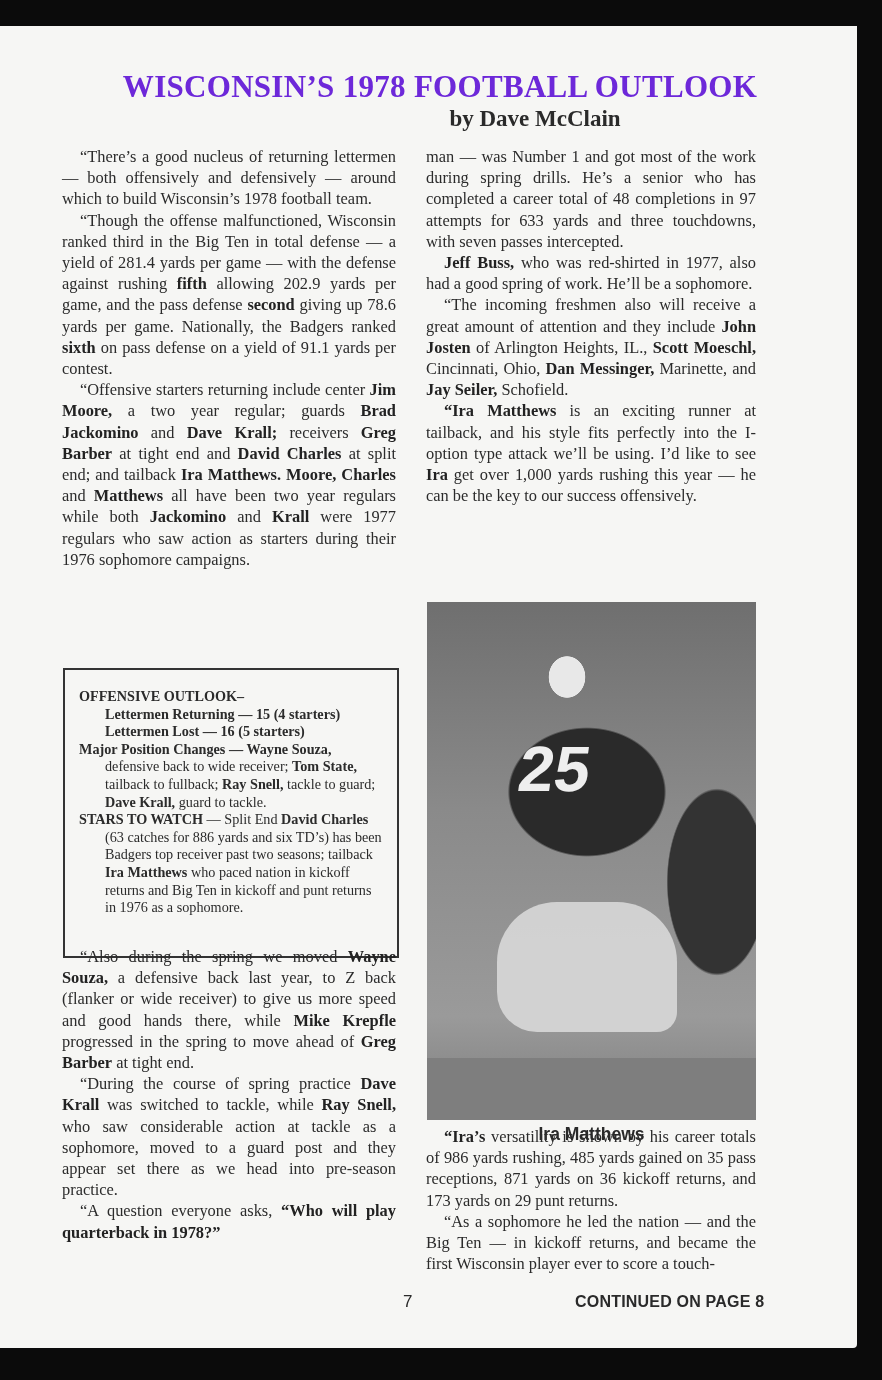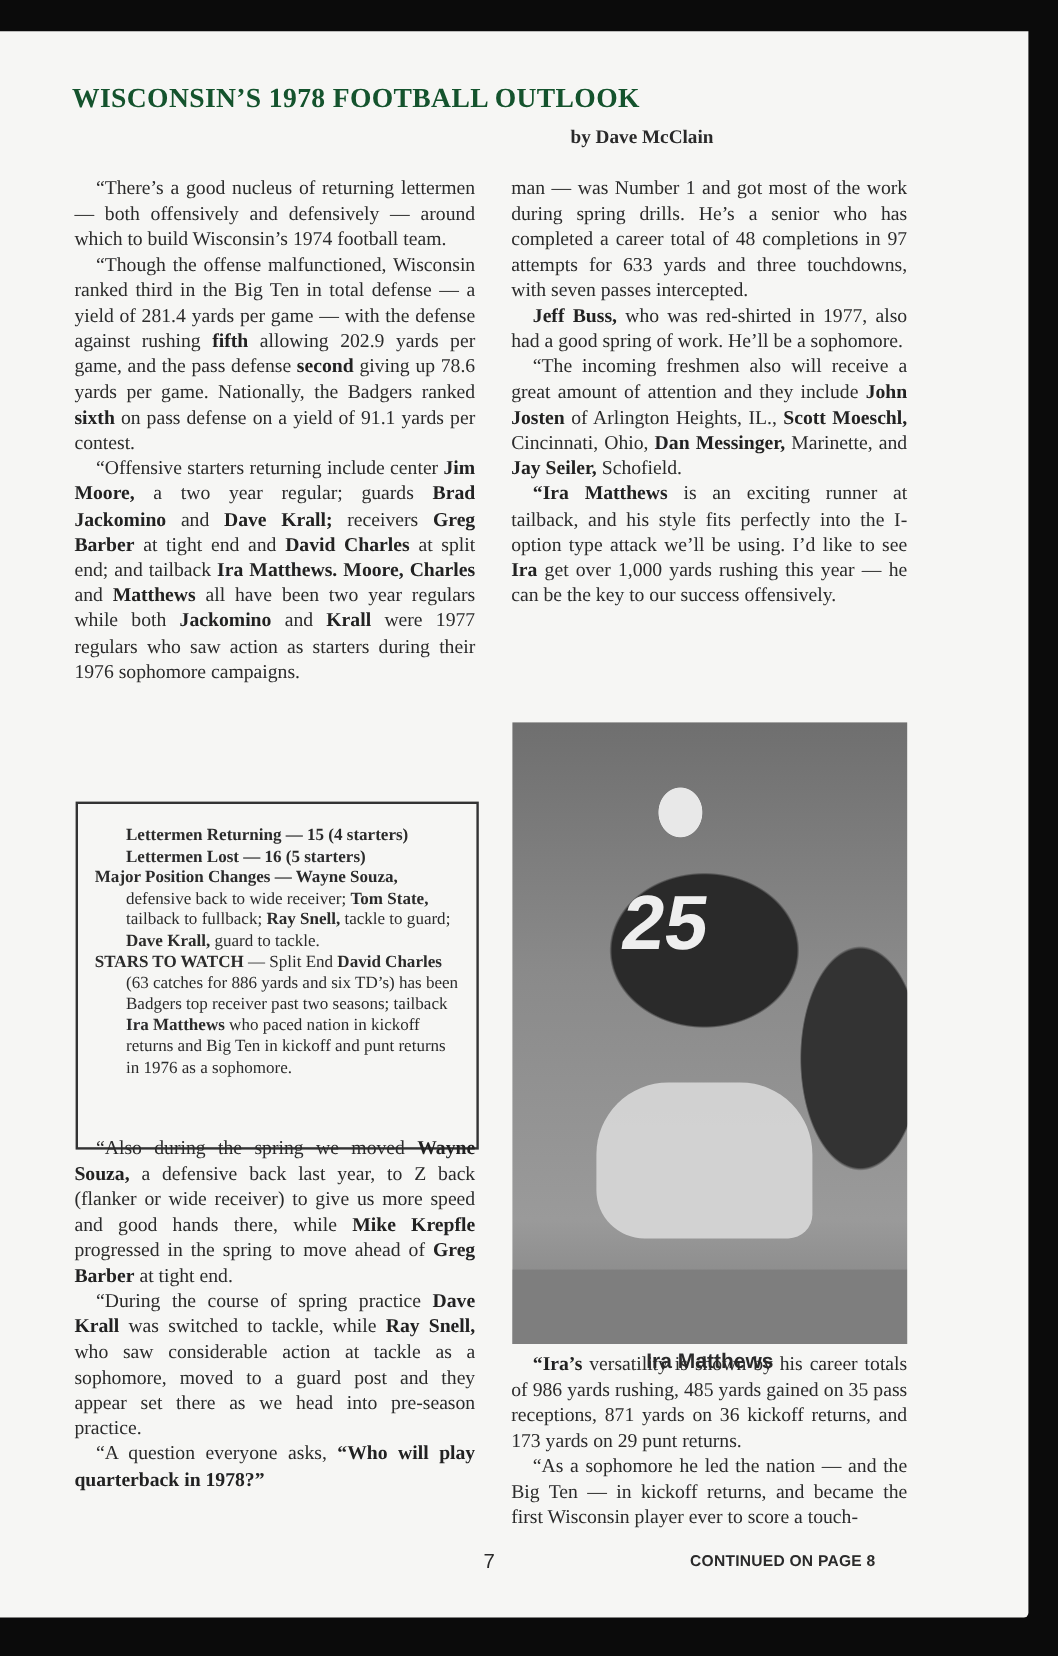--- a/index.html
+++ b/index.html
@@ -1,19 +1,19 @@
 <!DOCTYPE html>
 <html><head>
 <meta charset="utf-8">
 <style>
   html, body { margin:0; padding:0; }
   body { width:882px; height:1380px; background:#0b0b0b; position:relative; overflow:hidden; }
   .page { position:absolute; left:0; top:26px; width:857px; height:1322px; background:#f6f6f4; border-radius:0 0 4px 0; }
-  .title { position:absolute; left:60px; top:43px; width:760px; text-align:left; font-family:"Liberation Serif",serif; font-weight:bold; font-size:23px; letter-spacing:0.3px; color:#14532d; margin:0; }
-  .byline { position:absolute; left:60px; top:80px; width:760px; text-align:center; font-family:"Liberation Serif",serif; font-weight:bold; font-size:16px; color:#2a2a2a; padding-left:190px; box-sizing:border-box; }
+  .title { position:absolute; left:60px; top:43px; width:760px; text-align:center; font-family:"Liberation Serif",serif; font-weight:bold; font-size:31px; letter-spacing:0.3px; color:#6d28d9; margin:0; }
+  .byline { position:absolute; left:60px; top:80px; width:760px; text-align:center; font-family:"Liberation Serif",serif; font-weight:bold; font-size:23px; color:#2a2a2a; padding-left:190px; box-sizing:border-box; }
   .col { position:absolute; font-family:"Liberation Serif",serif; font-size:16.4px; line-height:21.2px; color:#2b2b2b; text-align:justify; }
   .col p { margin:0; text-indent:18px; }
   .col p.noind { text-indent:0; }
   .col b { color:#222; }
   .colA { left:62px; top:120px; width:334px; }
   .colA2 { left:62px; top:920px; width:334px; }
   .colB { left:426px; top:120px; width:330px; }
   .colB2 { left:426px; top:1100px; width:330px; }
   .box { position:absolute; left:63px; top:642px; width:336px; height:290px; border:2px solid #333; box-sizing:border-box; padding:18px 12px 10px 14px; font-family:"Liberation Serif",serif; font-size:14.2px; line-height:17.6px; color:#2b2b2b; }
   .box .h { font-weight:bold; }
@@ -23,36 +23,37 @@
       radial-gradient(ellipse 30px 34px at 140px 75px, #e8e8e8 60%, transparent 62%),
       radial-gradient(ellipse 110px 90px at 160px 190px, #2a2a2a 70%, transparent 72%),
       radial-gradient(ellipse 70px 130px at 290px 280px, #333 70%, transparent 72%),
       linear-gradient(180deg, #6f6f6f 0%, #8a8a8a 40%, #9a9a9a 80%, #7d7d7d 100%);
       overflow:hidden; }
   .photo .num { position:absolute; left:92px; top:130px; font-family:"Liberation Sans",sans-serif; font-weight:bold; font-size:64px; color:#eee; transform:skewX(-8deg); }
   .photo .legs { position:absolute; left:70px; top:300px; width:180px; height:130px; background:#d8d8d8; border-radius:60px 60px 20px 40px; opacity:0.9; }
   .photo .ground { position:absolute; left:0; bottom:0; width:100%; height:62px; background:#7e7e7e; }
   .caption { position:absolute; left:427px; top:1098px; width:329px; text-align:center; font-family:"Liberation Sans",sans-serif; font-weight:bold; font-size:17.5px; color:#2a2a2a; }
   .pagenum { position:absolute; left:403px; top:1266px; font-family:"Liberation Sans",sans-serif; font-size:17px; color:#2a2a2a; }
-  .cont { position:absolute; left:575px; top:1267px; font-family:"Liberation Sans",sans-serif; font-weight:bold; font-size:13px; color:#2a2a2a; letter-spacing:0.2px; }
+  .cont { position:absolute; left:575px; top:1267px; font-family:"Liberation Sans",sans-serif; font-weight:bold; font-size:16px; color:#2a2a2a; letter-spacing:0.2px; }
 </style>
 </head>
 <body>
 
 <div class="page">
   <h1 class="title">WISCONSIN’S 1978 FOOTBALL OUTLOOK</h1>
   <div class="byline">by Dave McClain</div>
 
   <div class="col colA">
-      <p>“There’s a good nucleus of returning lettermen — both offensively and defensively — around which to build Wisconsin’s 1974 football team.</p>
+      <p>“There’s a good nucleus of returning lettermen — both offensively and defensively — around which to build Wisconsin’s 1978 football team.</p>
       <p>“Though the offense malfunctioned, Wisconsin ranked third in the Big Ten in total defense — a yield of 281.4 yards per game — with the defense against rushing <b>fifth</b> allowing 202.9 yards per game, and the pass defense <b>second</b> giving up 78.6 yards per game. Nationally, the Badgers ranked <b>sixth</b> on pass defense on a yield of 91.1 yards per contest.</p>
       <p>“Offensive starters returning include center <b>Jim Moore,</b> a two year regular; guards <b>Brad Jackomino</b> and <b>Dave Krall;</b> receivers <b>Greg Barber</b> at tight end and <b>David Charles</b> at split end; and tailback <b>Ira Matthews. Moore, Charles</b> and <b>Matthews</b> all have been two year regulars while both <b>Jackomino</b> and <b>Krall</b> were 1977 regulars who saw action as starters during their 1976 sophomore campaigns.</p>
     </div>
 
   <div class="box">
+    <div class="h">OFFENSIVE OUTLOOK–</div>
     <div class="sub">Lettermen Returning — 15 (4 starters)</div>
     <div class="sub">Lettermen Lost — 16 (5 starters)</div>
     <div class="hang"><b>Major Position Changes — </b><span><b>Wayne Souza,</b> defensive back to wide receiver; <b>Tom State,</b> tailback to fullback; <b>Ray Snell,</b> tackle to guard; <b>Dave Krall,</b> guard to tackle.</span></div>
     <div class="hang"><b>STARS TO WATCH</b><span> — Split End <b>David Charles</b> (63 catches for 886 yards and six TD’s) has been Badgers top receiver past two seasons; tailback <b>Ira Matthews</b> who paced nation in kickoff returns and Big Ten in kickoff and punt returns in 1976 as a sophomore.</span></div>
   </div>
 
   <div class="col colA2">
       <p>“Also during the spring we moved <b>Wayne Souza,</b> a defensive back last year, to Z back (flanker or wide receiver) to give us more speed and good hands there, while <b>Mike Krepfle</b> progressed in the spring to move ahead of <b>Greg Barber</b> at tight end.</p>
       <p>“During the course of spring practice <b>Dave Krall</b> was switched to tackle, while <b>Ray Snell,</b> who saw considerable action at tackle as a sophomore, moved to a guard post and they appear set there as we head into pre-season practice.</p>
       <p>“A question everyone asks, <b>“Who will play quarterback in 1978?”</b></p>

